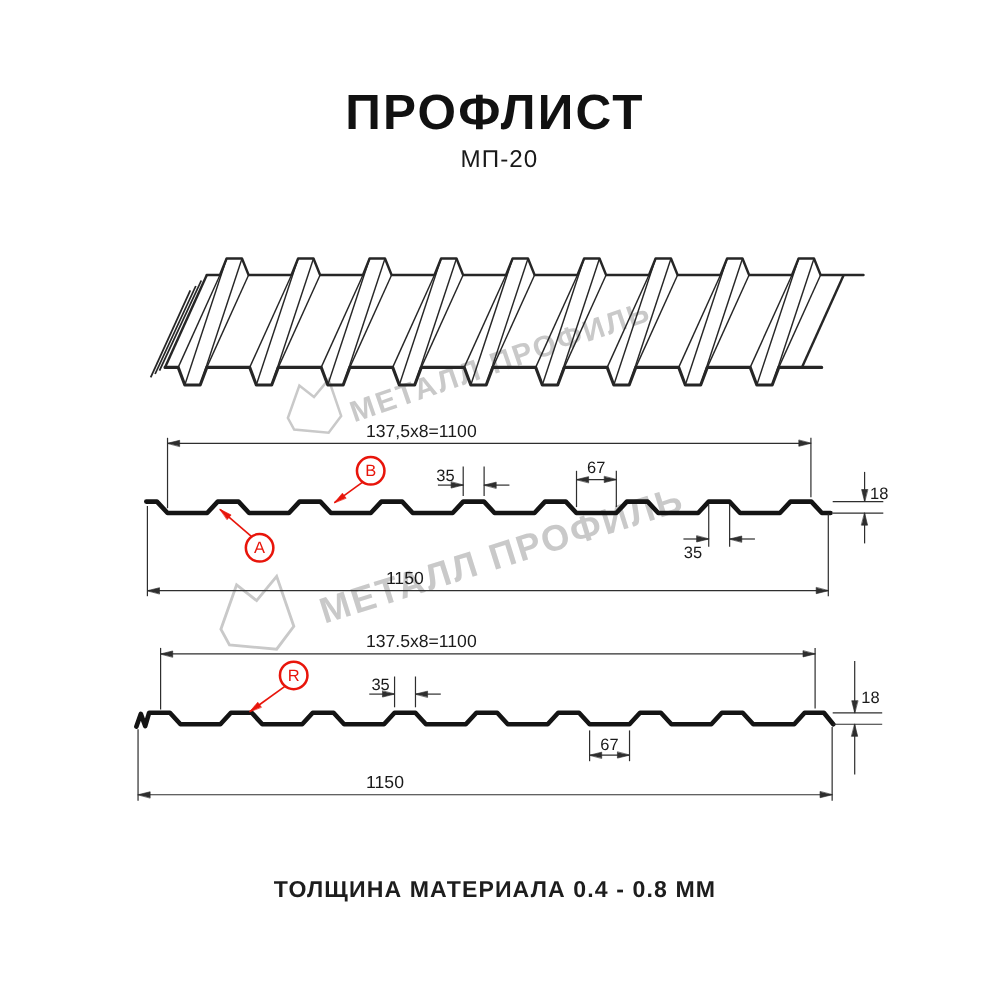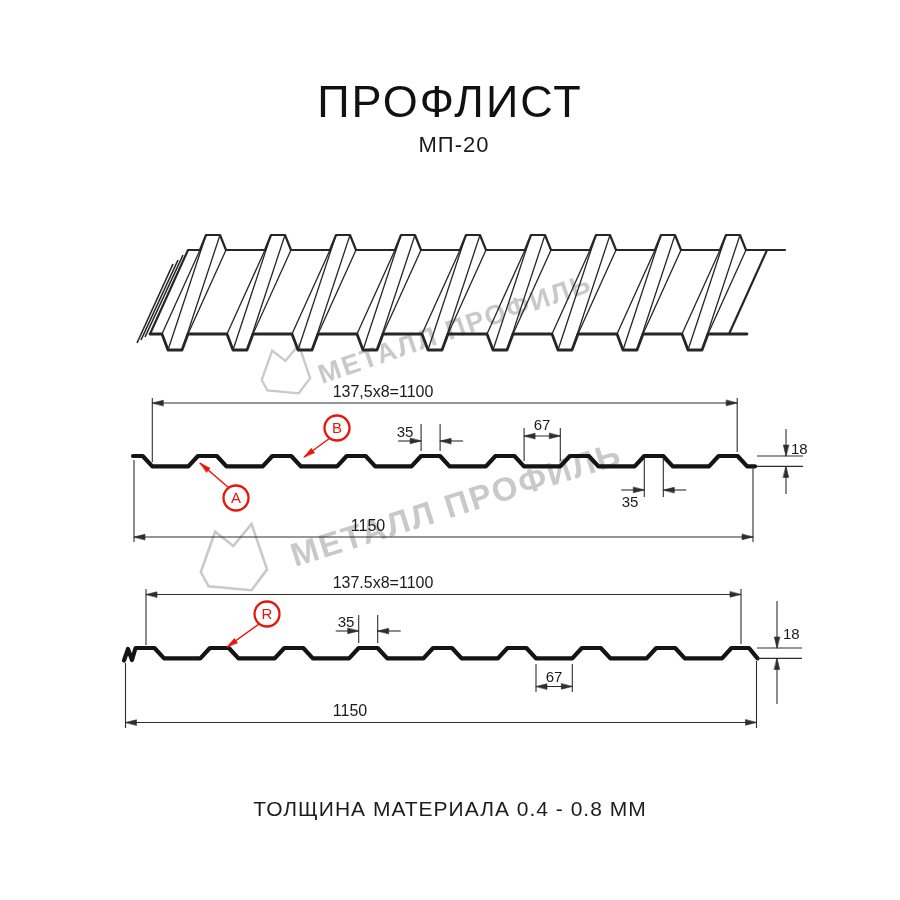--- a/index.html
+++ b/index.html
@@ -1,23 +1,23 @@
 <!DOCTYPE html>
 <html><head>
 <meta charset="utf-8">
 <style>
   html,body{margin:0;padding:0;background:#fff;}
   .page{position:relative;width:900px;height:900px;background:#ffffff;overflow:hidden;
         font-family:"Liberation Sans",sans-serif;}
   .title{position:absolute;top:76px;left:0;width:900px;text-align:center;
-         font-size:45px;font-weight:normal;letter-spacing:2px;color:#111;}
+         font-size:45px;font-weight:bold;letter-spacing:2px;color:#111;}
   .subtitle{position:absolute;top:132px;left:4px;width:900px;text-align:center;
          font-size:22px;font-weight:normal;letter-spacing:1px;color:#1a1a1a;}
   .footer{position:absolute;top:797px;left:0;width:900px;text-align:center;
-         font-size:21px;font-weight:normal;letter-spacing:1px;color:#1d1d1d;}
+         font-size:21px;font-weight:bold;letter-spacing:1px;color:#1d1d1d;}
   svg{position:absolute;left:0;top:0;}
   text{font-family:"Liberation Sans",sans-serif;}
   .dim{font-size:15px;fill:#1a1a1a;text-anchor:middle;}
   .big{font-size:16px;}
   .start{text-anchor:start;}
   .redlbl{font-size:15px;text-anchor:middle;}
   .wm{font-size:27px;font-weight:bold;letter-spacing:2px;}
   .wm2{font-size:33px;font-weight:bold;letter-spacing:2px;}
 </style>
 </head>

